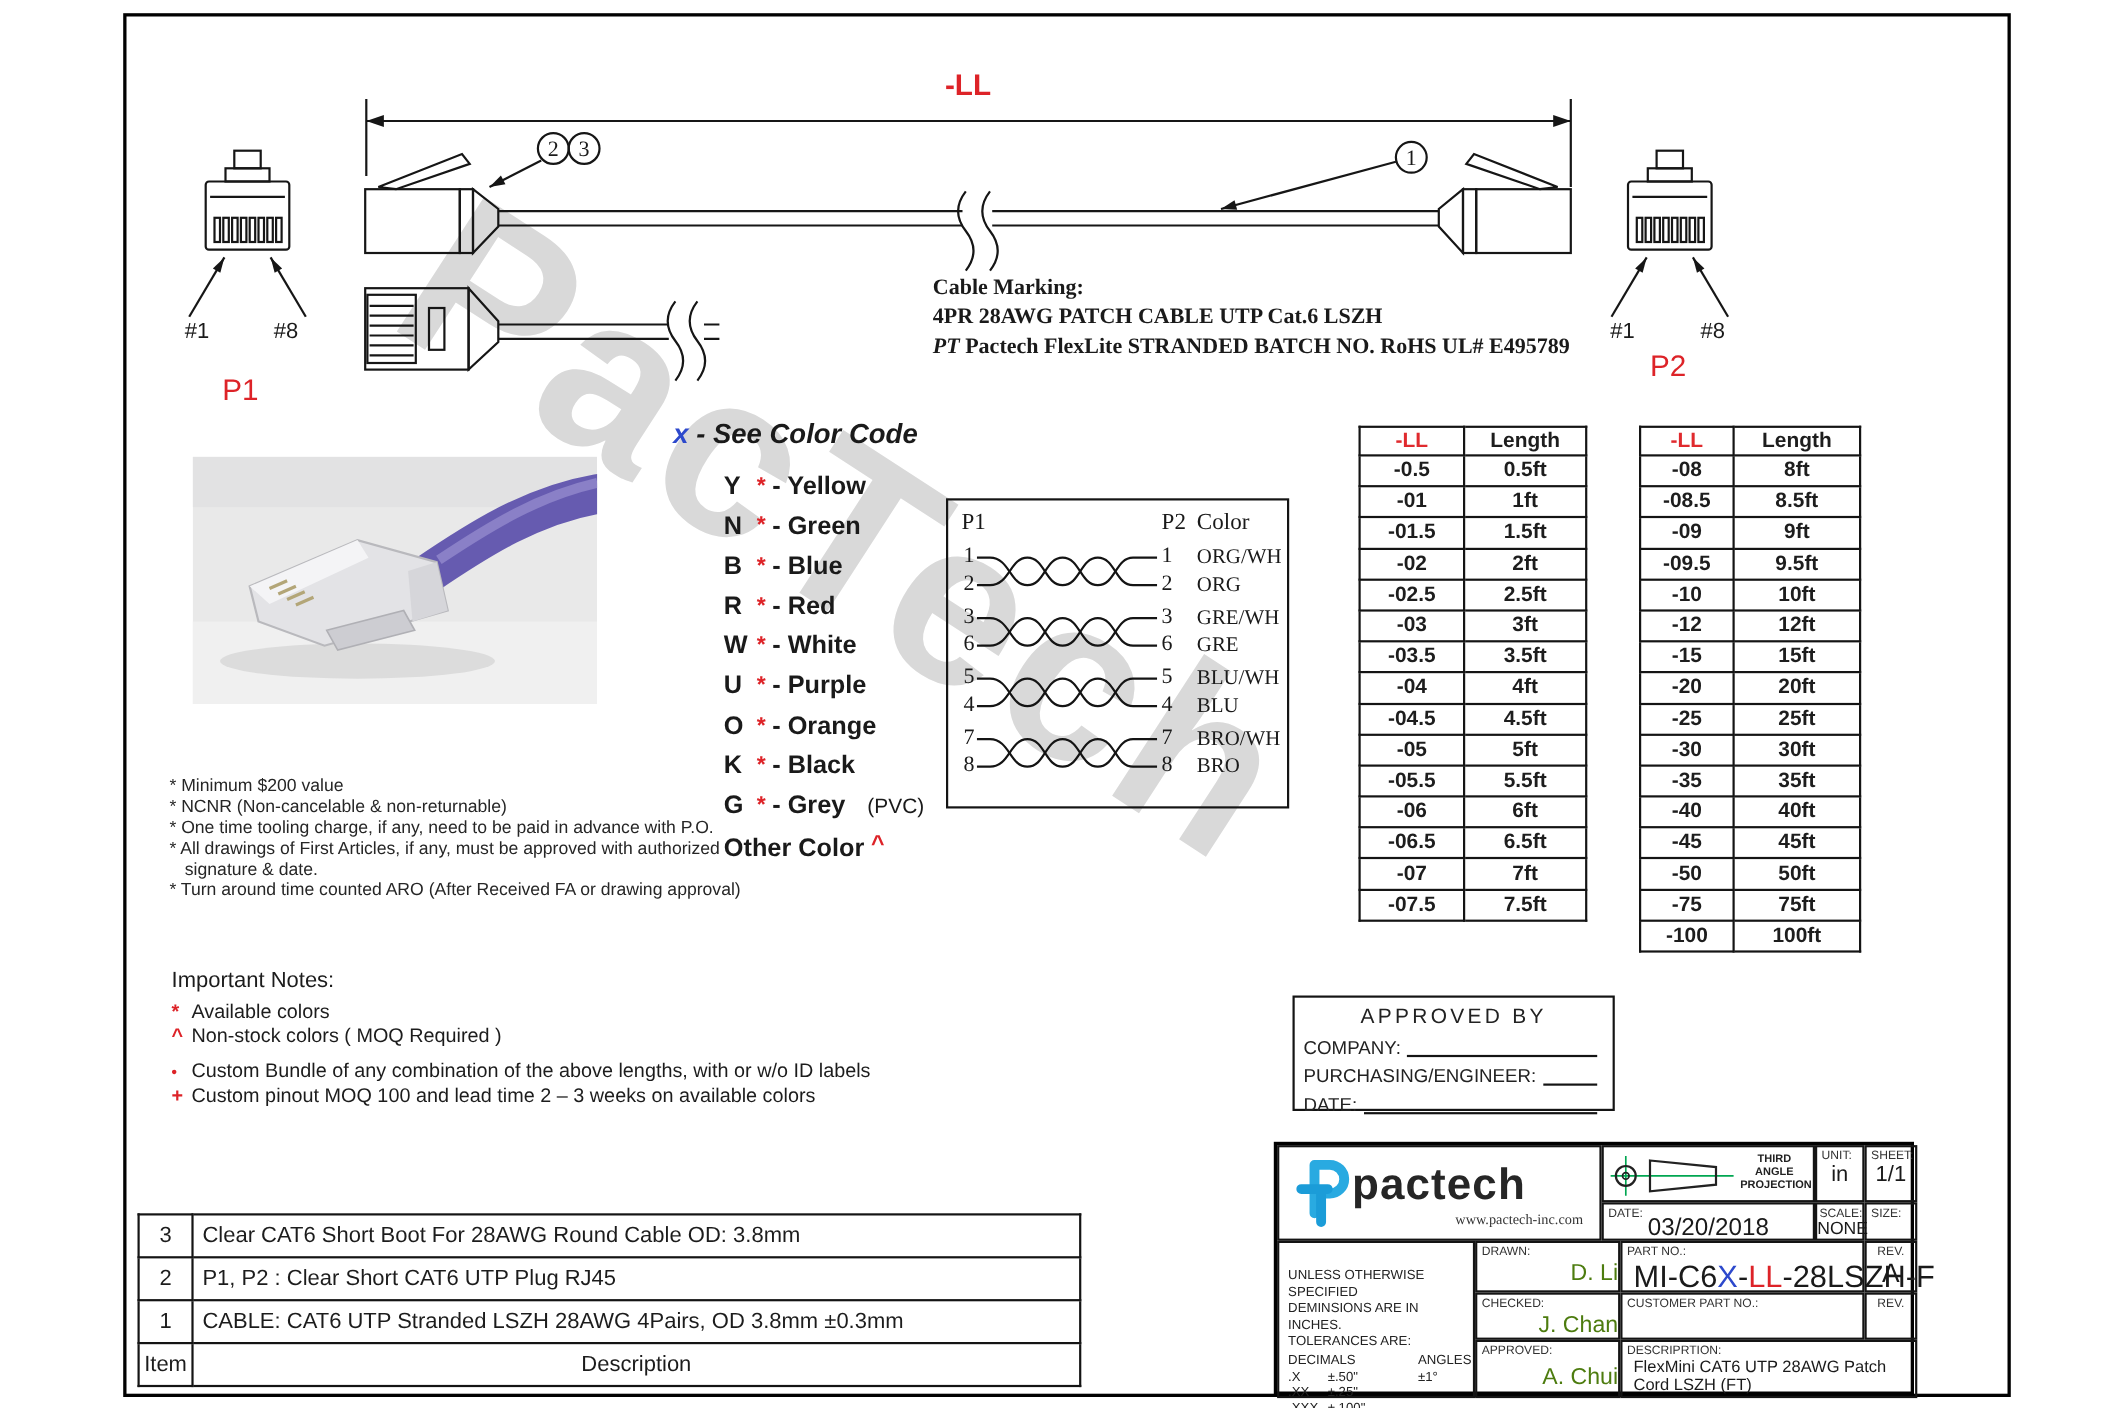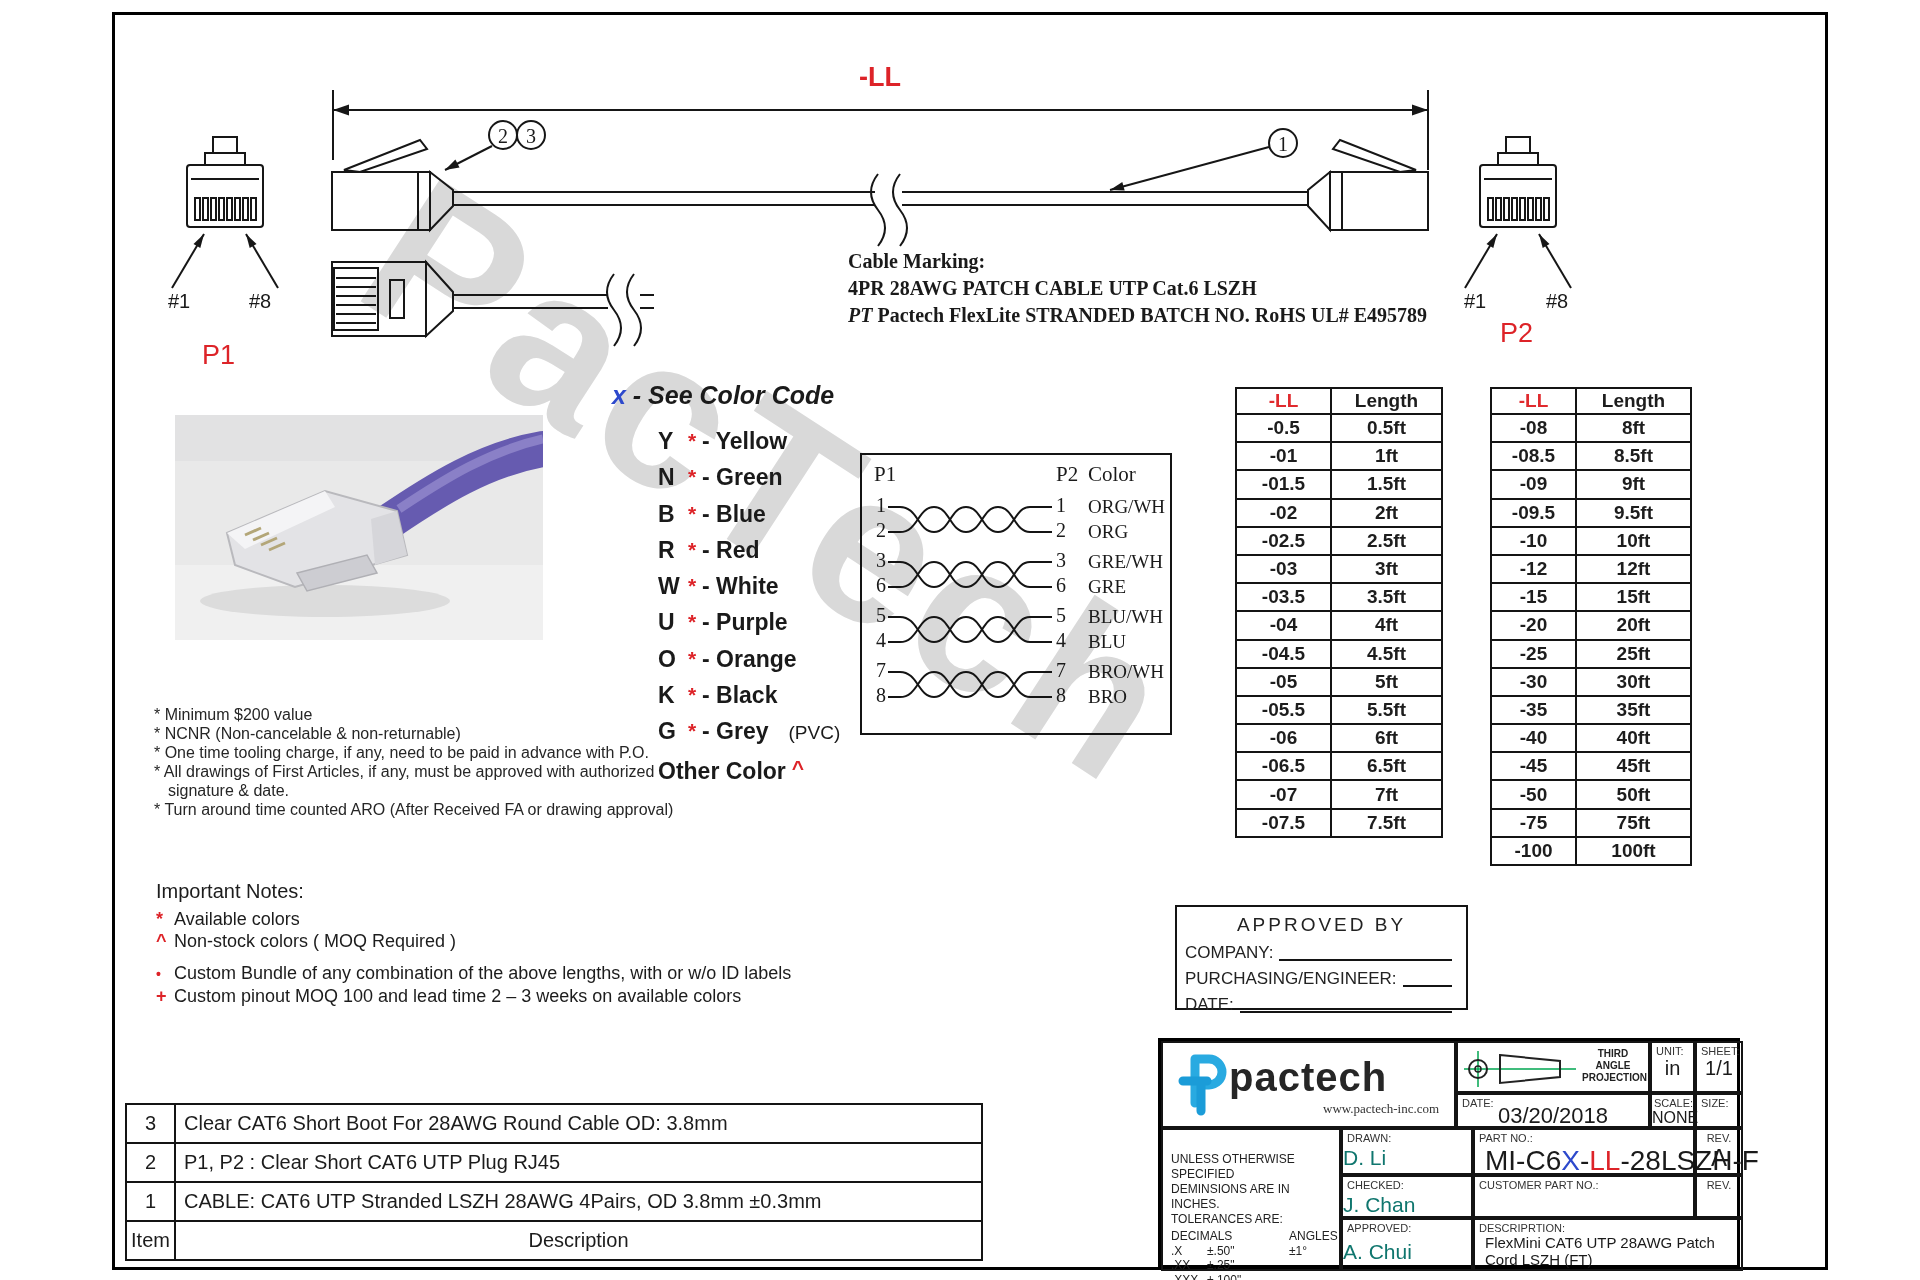--- a/index.html
+++ b/index.html
@@ -82,21 +82,21 @@
   .logo-text{position:absolute;left:66px;top:12px;font-size:40px;font-weight:bold;
     letter-spacing:1px;color:#262626;}
   .website{position:absolute;left:160px;top:58px;font-size:13px;
     font-family:"Liberation Serif",serif;color:#333;}
   .proj-text{position:absolute;left:124px;top:5px;width:62px;text-align:center;
     font-size:10px;font-weight:bold;line-height:12px;color:#222;}
   .spec-cell{font-size:12px;line-height:15px;color:#222;padding:22px 0 0 8px;}
   .tol-grid{display:grid;grid-template-columns:36px 82px 52px;font-size:12px;
     line-height:14.5px;margin-top:2px;}
   .tol-head{grid-column:1 / span 2;}
-  .name-cell{text-align:left;font-size:21px;color:#0f766e;margin-top:2px;}
+  .name-cell{text-align:right;font-size:21px;color:#4d7c0f;margin-top:2px;}
 </style>
 </head>
 <body>
 
 <div class="frame"></div>
 <div class="watermark">PacTech</div>
 
 <svg style="left:112px;top:12px;" width="1716" height="370" viewBox="0 0 1716 370" fill="none" stroke="#161616" stroke-width="2">
 
   <line x1="221" y1="78" x2="221" y2="148"></line>

